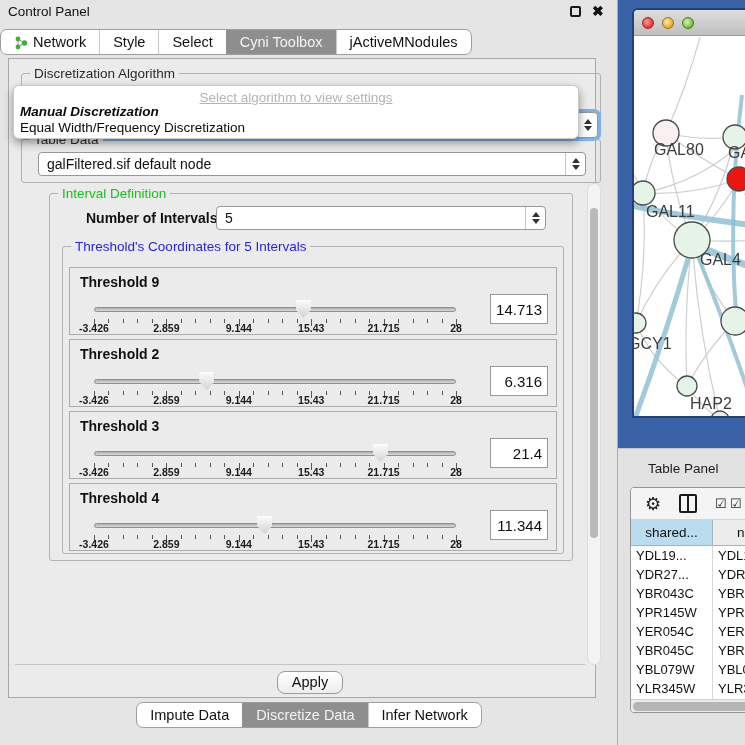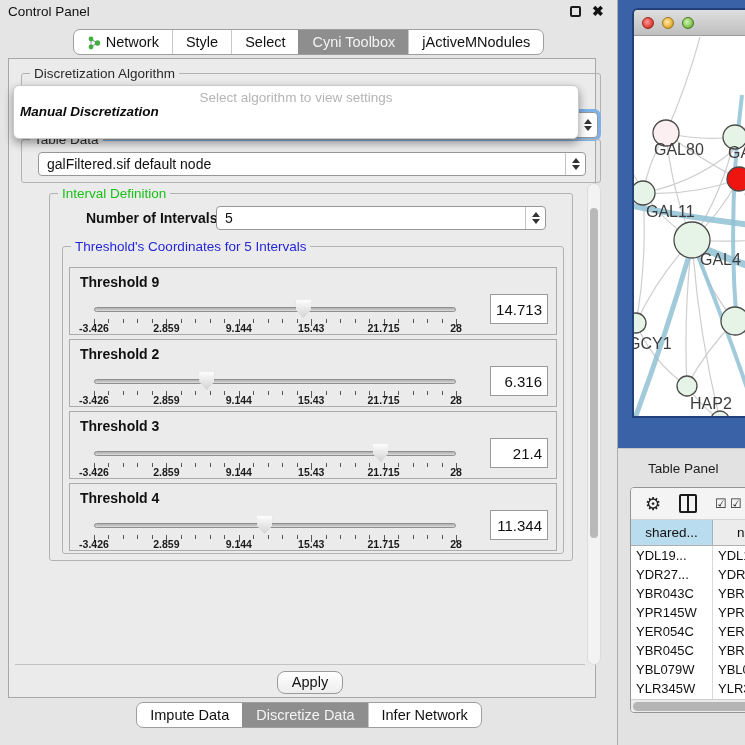--- a/index.html
+++ b/index.html
@@ -38,40 +38,40 @@
   .tp-hthumb { position:absolute; left:2px; top:2px; width:92%; height:9px; background:#b5b5b5; border-radius:5px; }
 
   
   #control-panel { position:absolute; left:0; top:0; width:618px; height:745px; background:#e5e5e5; border-right:1px solid #adadad; }
   .cp-titlebar { position:absolute; left:0; top:0; width:100%; height:24px; }
   .cp-title { position:absolute; left:8px; top:4px; font-size:13.5px; color:#111; }
   .wc-float { position:absolute; left:570px; top:6px; width:11px; height:11px; border:2px solid #1a1a1a; border-radius:2px; }
   .wc-close { position:absolute; left:592px; top:3px; font-size:14px; font-weight:bold; color:#111; }
 
   .tabgroup { display:flex; align-items:stretch; background:#fff; border:1px solid #9e9e9e; border-radius:7px; overflow:hidden; height:26px; }
-  .tabrow-top { position:absolute; left:0; top:29px; width:100%; display:flex; justify-content:center; }
+  .tabrow-top { position:absolute; left:0; top:29px; width:100%; display:flex; justify-content:flex-start; }
   .tab { display:flex; align-items:center; gap:5px; padding:0 13px; font-size:14.5px; color:#111; border-left:1px solid #c8c8c8; cursor:default; }
   .tab:first-child { border-left:none; }
   .tab.sel { background:#8e8e8e; color:#f4f4f4; border-left-color:#8e8e8e; }
 
   .cp-content { position:absolute; left:8px; top:58px; width:588px; height:640px; background:#ebebeb; border:1px solid #a8a8a8; }
 
   .group { position:absolute; border:1px solid #b2b2b2; border-radius:3px; }
   .group-title { position:absolute; top:-8px; left:8px; background:#ebebeb; padding:0 4px; font-size:13.5px; }
   .gt-dark { color:#2a2a2a; } .gt-green { color:#17c217; } .gt-blue { color:#2525d8; }
 
   .combo { position:absolute; background:#fff; border:1px solid #979797; border-radius:4px; font-size:14px; color:#111; display:flex; align-items:center; padding-left:8px; }
   .combo .stepper { position:absolute; right:0; top:0; bottom:0; width:20px; border-left:1px solid #c4c4c4; display:flex; flex-direction:column; align-items:center; justify-content:center; gap:2px; }
   .arr-up { width:0;height:0;border-left:4px solid transparent;border-right:4px solid transparent;border-bottom:5px solid #333; }
   .arr-dn { width:0;height:0;border-left:4px solid transparent;border-right:4px solid transparent;border-top:5px solid #333; }
 
   #algo-combo { left:16px; top:38px; width:560px; height:26px; box-shadow:0 0 0 3px #7db1e8; }
 
   #popup { position:absolute; left:4px; top:26px; width:566px; height:54px; background:#fff; border:1px solid #c9c9c9; border-radius:6px; box-shadow:0 4px 10px rgba(0,0,0,.4); z-index:50; font-size:13.5px; }
-  .popup-placeholder { text-align:center; color:#b4b4b4; padding-top:4px; height:18px; }
+  .popup-placeholder { text-align:center; color:#b4b4b4; padding-top:4px; height:18px;text-decoration:underline; }
   .popup-item { padding:0 6px; height:16px; line-height:16px; color:#0a0a0a; white-space:nowrap; }
   .popup-item.bold { font-weight:bold;font-style:italic; }
 
   #scrollarea { position:absolute; left:6px; top:124px; width:570px; height:482px; overflow:hidden; border-bottom:1px solid #c2c2c2; }
   #vscroll { position:absolute; left:578px; top:124px; width:14px; height:482px; background:#f3f3f3; border:1px solid #dcdcdc; border-radius:7px; }
   #vthumb { position:absolute; left:2px; top:24px; width:8px; height:330px; background:#b9b9b9; border-radius:4px; }
 
   .bold-label { font-weight:bold; font-size:14px; color:#111; position:absolute; }
 
   .tbox { position:absolute; left:6px; width:488px; height:68px; border:1px solid #ababab; background:#ebebeb; }
@@ -257,20 +257,21 @@
           <div class="stepper">
               <span class="arr-up"></span>
               <span class="arr-dn"></span>
             </div>
         </div>
       </div>
 
       <div id="popup">
         <div class="popup-placeholder">Select algorithm to view settings</div>
         <div class="popup-item bold">Manual Discretization</div>
+        <div class="popup-item">Equal Width/Frequency Discretization</div>
       </div>
 
       <div class="group" style="left:12px; top:80px; width:580px; height:44px;">
         <span class="group-title gt-dark">Table Data</span>
         <div class="combo" style="left:16px; top:12px; width:548px; height:24px;">
           <span>galFiltered.sif default node</span>
           <div class="stepper">
               <span class="arr-up"></span>
               <span class="arr-dn"></span>
             </div>

